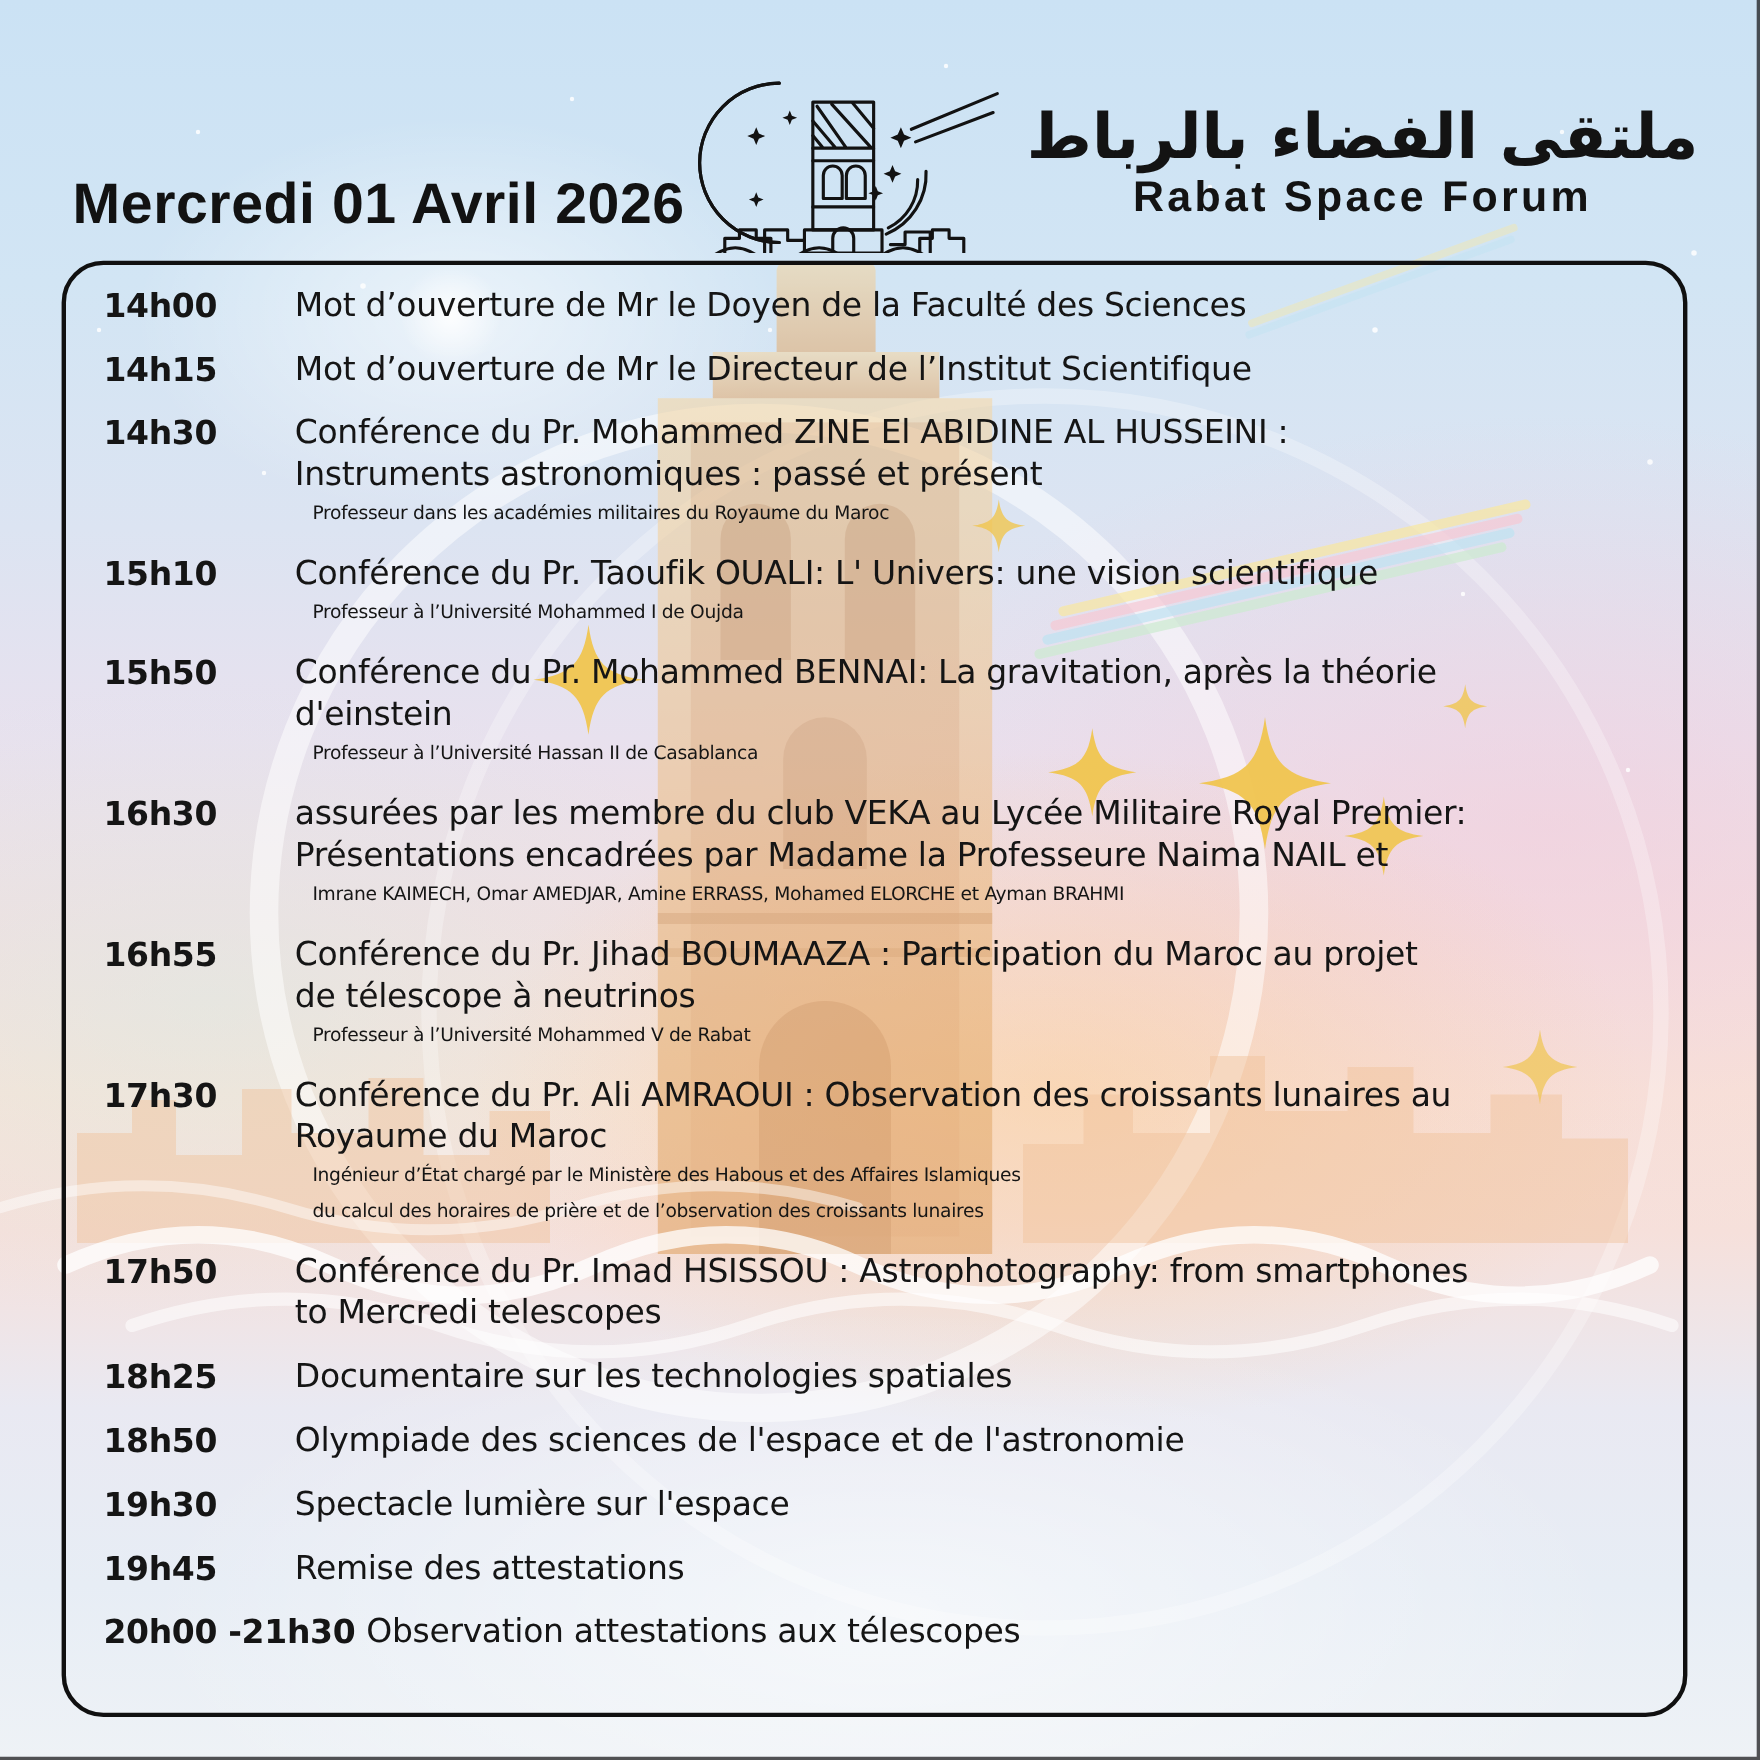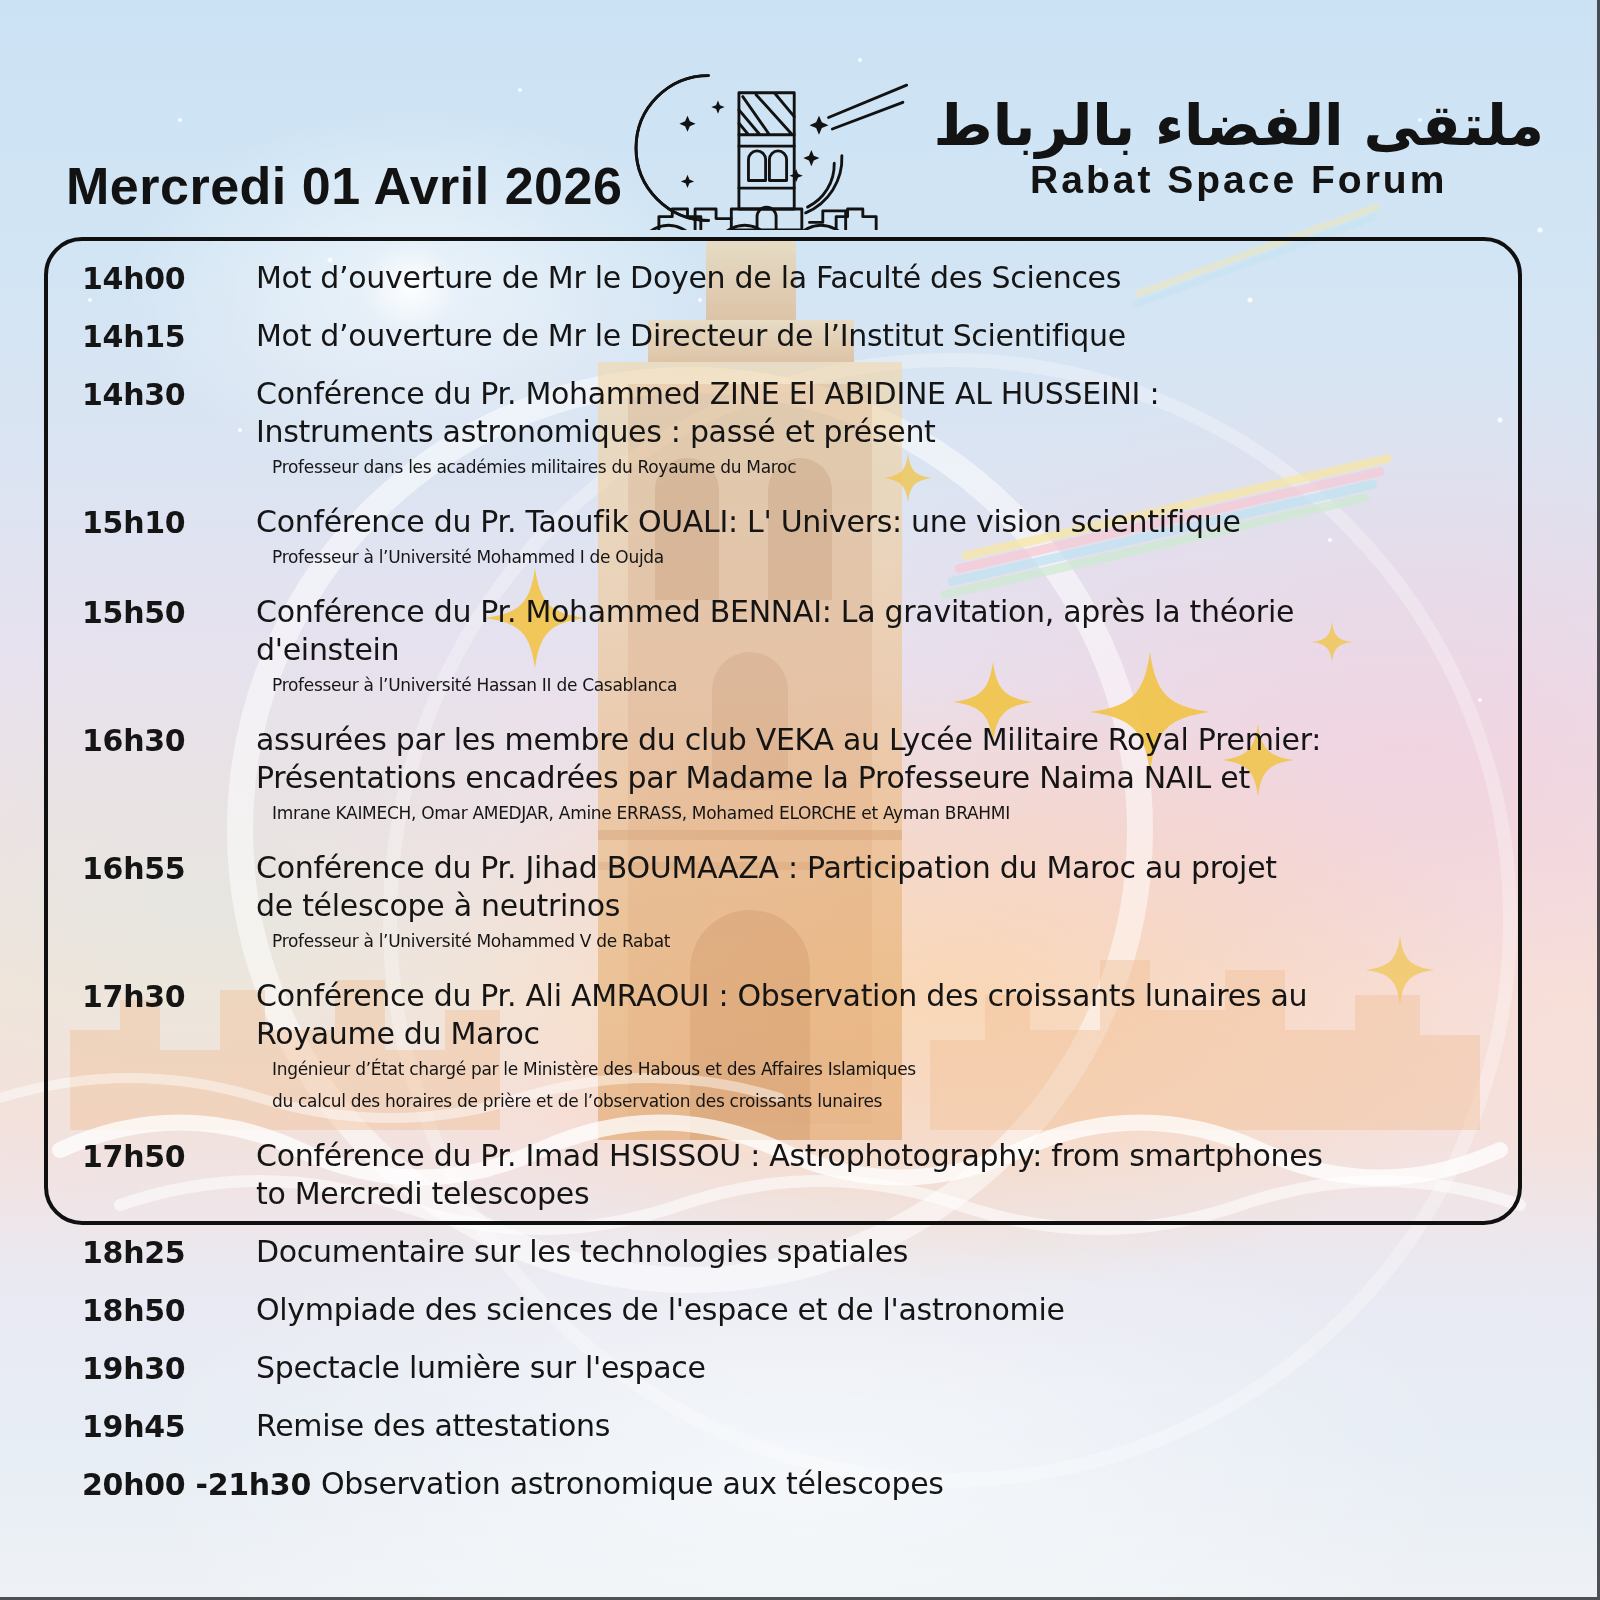--- a/index.html
+++ b/index.html
@@ -34,21 +34,21 @@
   .logo-arabic{
     font-size:57px;font-weight:bold;line-height:1.05;color:#131313;
     font-family:"DejaVu Sans",sans-serif;direction:rtl;white-space:nowrap;
   }
   .logo-latin{
     font-family:"Liberation Sans","DejaVu Sans",sans-serif;
     font-size:39px;font-weight:700;letter-spacing:3px;margin-top:2px;
     color:#131313;white-space:nowrap;
   }
   .panel{
-    position:absolute;left:44px;top:237px;width:1478px;height:988px;
+    position:absolute;left:56px;top:237px;width:1478px;height:1324px;
     border:4px solid #101010;border-radius:38px;box-sizing:border-box;
     padding:18px 15px 0 34px;
     background:transparent;
   }
   .row{display:flex;margin-bottom:20px;}
   .time{
     flex:0 0 auto;min-width:164px;padding-right:10px;padding-top:2px;
     font-size:30px;font-weight:bold;white-space:nowrap;letter-spacing:-0.3px;
   }
   .entry{flex:1 1 auto;max-width:1240px;}
@@ -282,18 +282,18 @@
       </div>
       <div class="row">
         <div class="time">19h45</div>
         <div class="entry">
           <div class="title-line">Remise des attestations</div>
         </div>
       </div>
       <div class="row">
         <div class="time">20h00 -21h30</div>
         <div class="entry">
-          <div class="title-line">Observation astronomique aux télescopes</div>
+          <div class="title-line">Observation attestations aux télescopes</div>
         </div>
       </div>
     </main>
 
 </div>
 
 </body></html>

